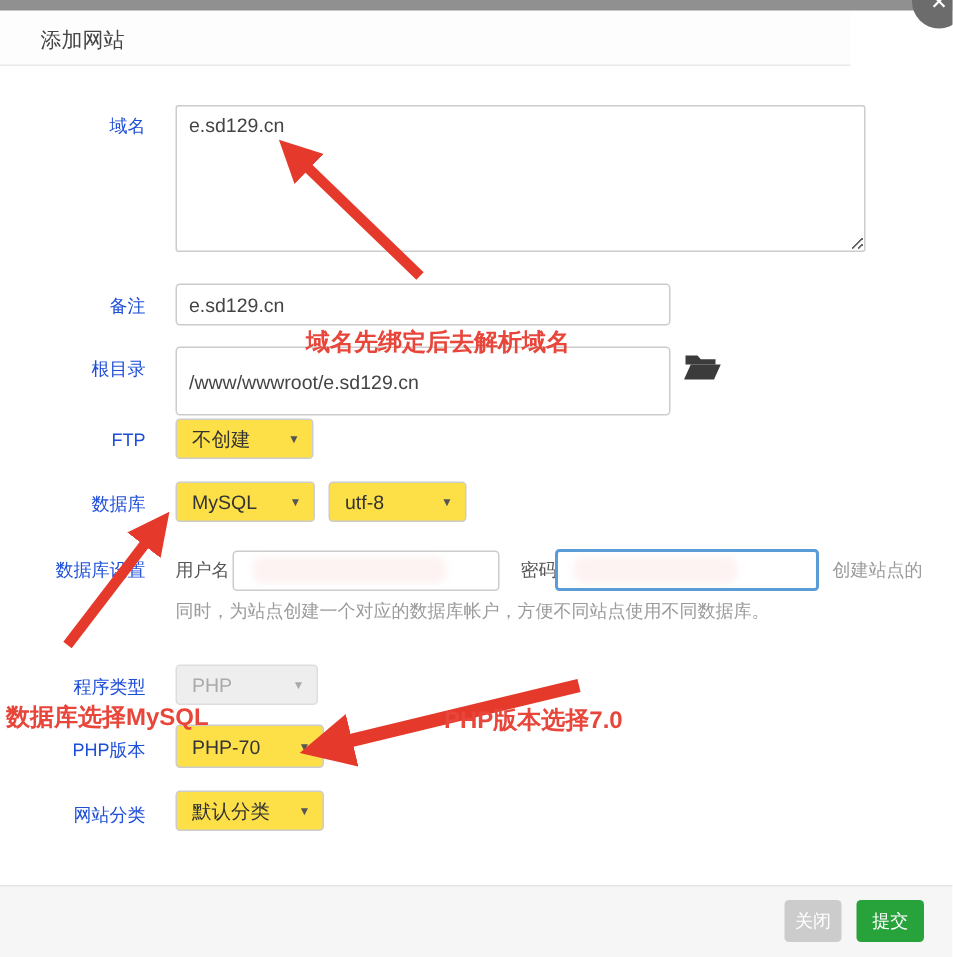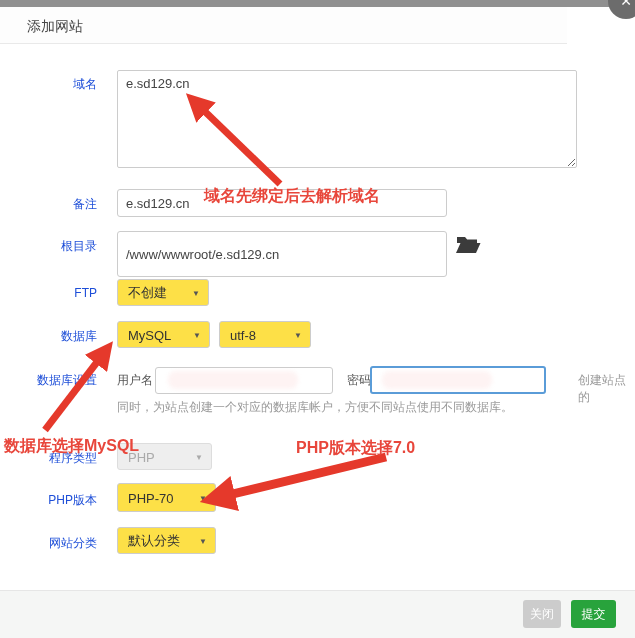--- a/index.html
+++ b/index.html
@@ -55,39 +55,39 @@
   .sel-charset { left:219px; top:321px; width:92px; height:27px; }
   .sel-prog { left:117px; top:443px; width:95px; height:27px; background:#eee; border-color:#ddd; color:#aaa; cursor:default; }
   .sel-prog .arrow { color:#aaa; }
   .sel-php  { left:117px; top:483px; width:99px; height:29px; }
   .sel-cat  { left:117px; top:527px; width:99px; height:27px; }
 
   .inline-label { position:absolute; color:#555; }
   .il-user { left:117px; top:372px; }
   .il-pass { left:347px; top:372px; }
   .note { position:absolute; color:#9a9a9a; }
-  .note-right { left:555px; top:372px;margin-left:23px; }
+  .note-right { left:555px; top:372px; }
   .note-line2 { left:117px; top:399px; }
 
   .folder-icon { position:absolute; left:456px; top:235px; width:25px; height:20px; cursor:pointer; }
 
   .footer {
     position:absolute; left:0; top:590px; width:635px; height:48px;
     background:#f5f6f5; border-top:1px solid #e6e6e6;
   }
   .btn {
     position:absolute; top:600px; height:28px; border:none; border-radius:3px;
     color:#fff; font-size:12px; font-family:inherit; cursor:pointer; z-index:6;
   }
   .btn-close { left:523px; width:38px; background:#cccccc; }
   .btn-submit{ left:571px; width:45px; background:#28a33c; }
 
   .annot {
     position:absolute; color:#e8463b; font-size:16px; font-weight:bold;
-    white-space:nowrap; z-index:60; pointer-events:none;
+    white-space:nowrap; z-index:60; pointer-events:none;margin-top:32px;
   }
   .annot-domain { left:204px; top:186px; }
   .annot-db     { left:4px;   top:436px; }
   .annot-php    { left:296px; top:438px; }
 
   .arrows { position:absolute; left:0; top:0; width:635px; height:638px; z-index:55; pointer-events:none; }
 </style>
 </head>
 <body>
 

